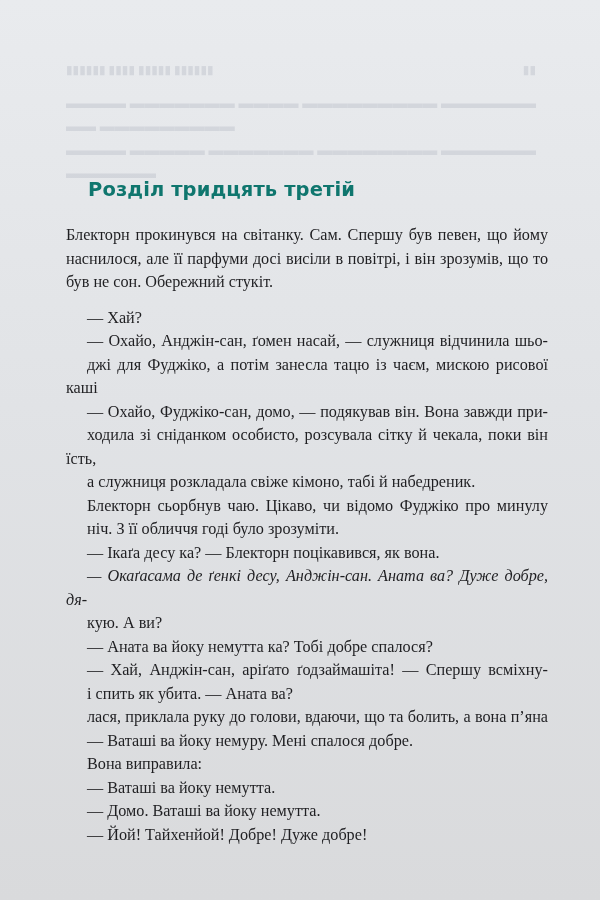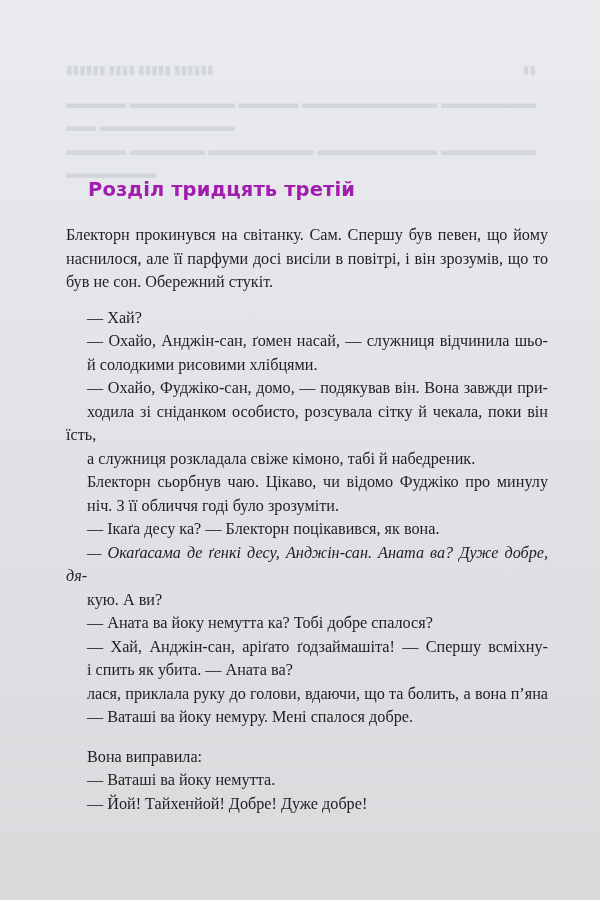--- a/index.html
+++ b/index.html
@@ -15,21 +15,21 @@
       color: #c4c8d0; font-size: 15px; line-height: 23.4px; opacity: .55;
       filter: blur(0.6px);
     }
     .bleed .row { height: 23.4px; white-space: nowrap; overflow: hidden; }
     .bleed .hdr { position:absolute; top:-33px; left:0; width:470px; display:flex; justify-content:space-between; font-size:12px; font-weight:bold; }
     .page {
       position: absolute; left: 66px; top: 170px; width: 482px;
     }
     .chapter-title {
       font-family: "DejaVu Sans", "Liberation Sans", sans-serif;
-      font-weight: bold; font-size: 19.5px; color: #a21caf;
+      font-weight: bold; font-size: 19.5px; color: #0f766e;
       margin: 0 0 0 22px; height: 40px; line-height: 40px;
       letter-spacing: 0.1px;
     }
     .body-text {
       margin-top: 14px;
       font-size: 16.2px; line-height: 23.5px;
     }
     .p { margin: 0; text-align: justify; text-align-last: left; }
     .p.indent { text-indent: 21px; }
     .line { display: block; white-space: nowrap; }
@@ -55,21 +55,21 @@
       <p class="p">
         <span class="line just">Блекторн прокинувся на світанку. Сам. Спершу був певен, що йому</span>
         <span class="line just">наснилося, але її парфуми досі висіли в повітрі, і він зрозумів, що то</span>
         <span class="line">був не сон. Обережний стукіт.</span>
       </p>
       <p class="p indent">
         <span class="line" style="text-indent: 21px; margin-top: 12px;">— Хай?</span>
       </p>
       <p class="p indent">
         <span class="line just" style="text-indent: 21px;">— Охайо, Анджін-сан, ґомен насай, — служниця відчинила шьо-</span>
-        <span class="line">й солодкими рисовими хлібцями.</span>
+        <span class="line just">джі для Фуджіко, а потім занесла тацю із чаєм, мискою рисової каші</span>
       </p>
       <p class="p indent">
         <span class="line just" style="text-indent: 21px;">— Охайо, Фуджіко-сан, домо, — подякував він. Вона завжди при-</span>
         <span class="line just">ходила зі сніданком особисто, розсувала сітку й чекала, поки він їсть,</span>
         <span class="line">а служниця розкладала свіже кімоно, табі й набедреник.</span>
       </p>
       <p class="p indent">
         <span class="line just" style="text-indent: 21px;">Блекторн сьорбнув чаю. Цікаво, чи відомо Фуджіко про минулу</span>
         <span class="line">ніч. З її обличчя годі було зрозуміти.</span>
       </p>
@@ -85,22 +85,25 @@
       </p>
       <p class="p indent">
         <span class="line just" style="text-indent: 21px;">— Хай, Анджін-сан, аріґато ґодзаймашіта! — Спершу всміхну-</span>
         <span class="line">і спить як убита. — Аната ва?</span>
         <span class="line just">лася, приклала руку до голови, вдаючи, що та болить, а вона п’яна</span>
       </p>
       <p class="p indent">
         <span class="line" style="text-indent: 21px;">— Ваташі ва йоку немуру. Мені спалося добре.</span>
       </p>
       <p class="p indent">
-        <span class="line" style="text-indent: 21px; margin-top: 16px;">Вона виправила:</span>
+        <span class="line" style="text-indent: 21px;">Вона виправила:</span>
       </p>
       <p class="p indent">
         <span class="line" style="text-indent: 21px;">— Ваташі ва йоку немутта.</span>
+      </p>
+      <p class="p indent">
+        <span class="line" style="text-indent: 21px;">— Домо. Ваташі ва йоку немутта.</span>
       </p>
       <p class="p indent">
         <span class="line" style="text-indent: 21px;">— Йой! Тайхенйой! Добре! Дуже добре!</span>
       </p>
     </div>
 </main>
 
 </body></html>

